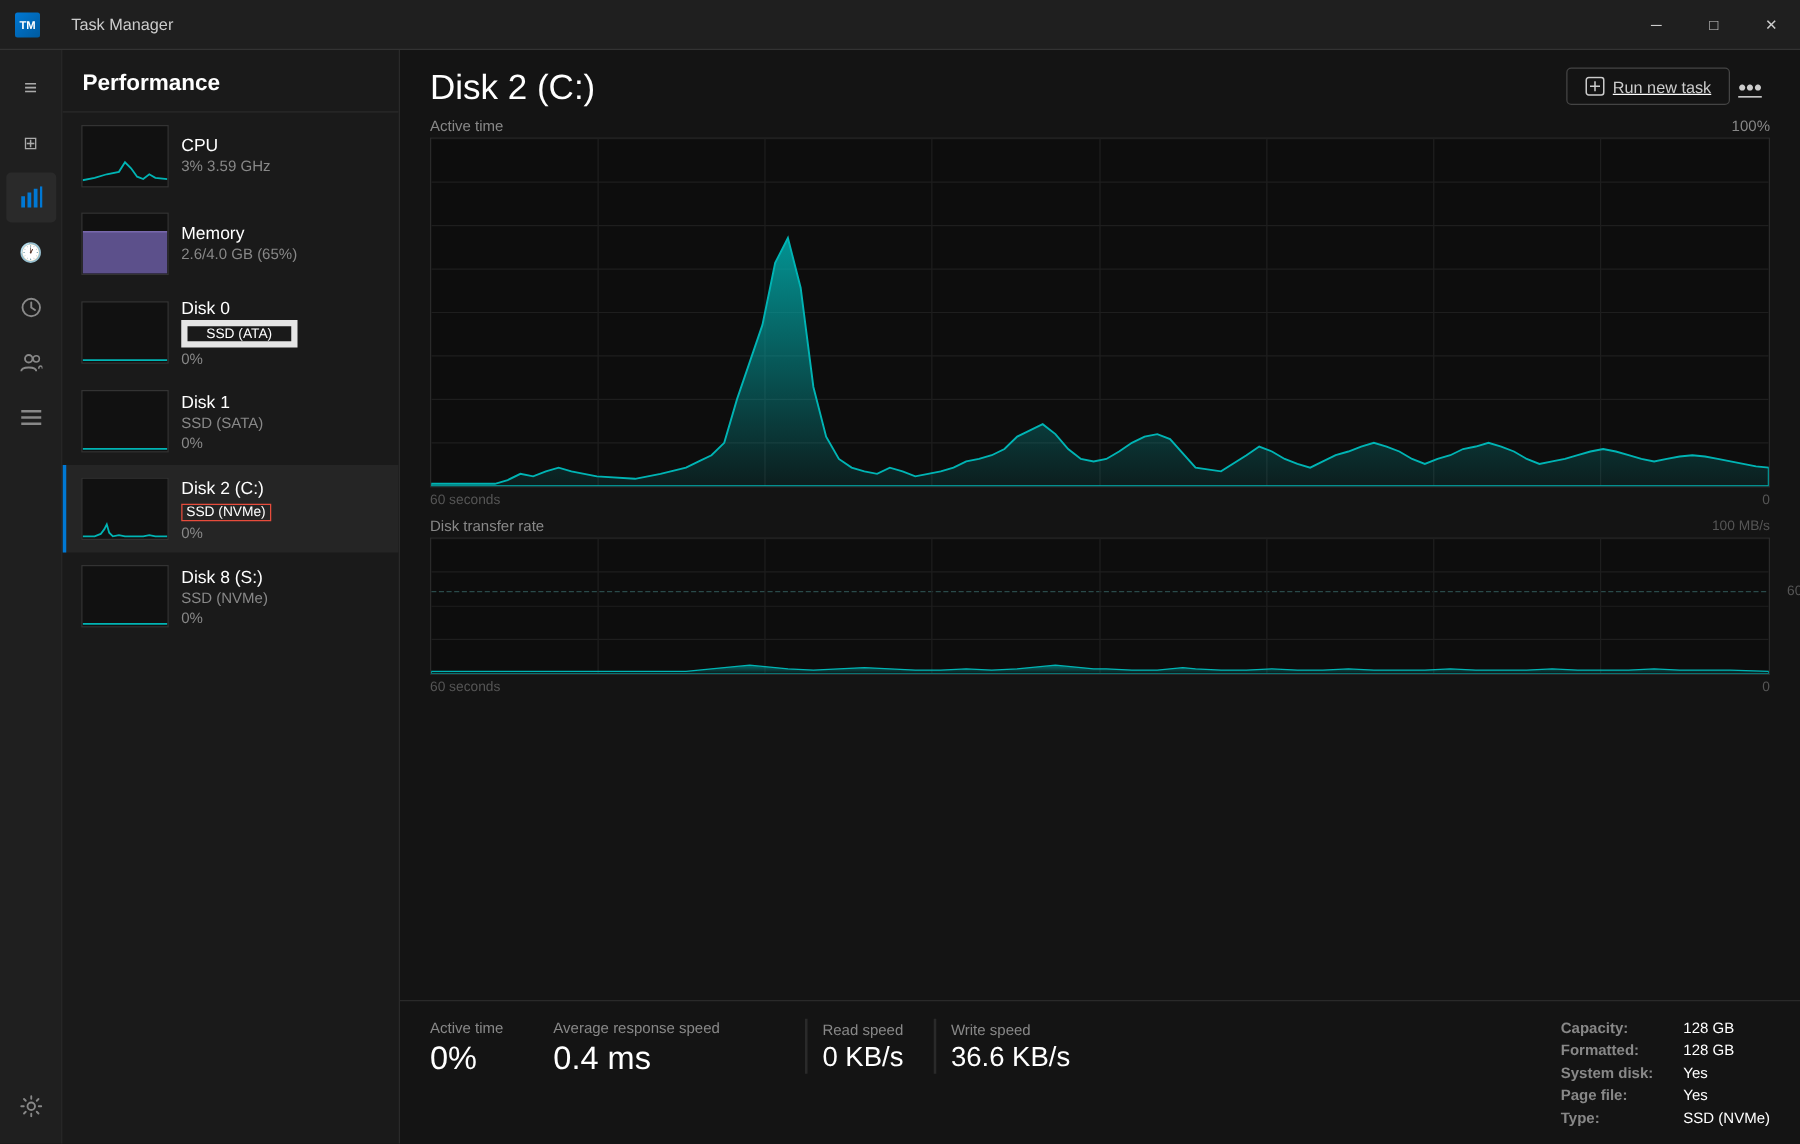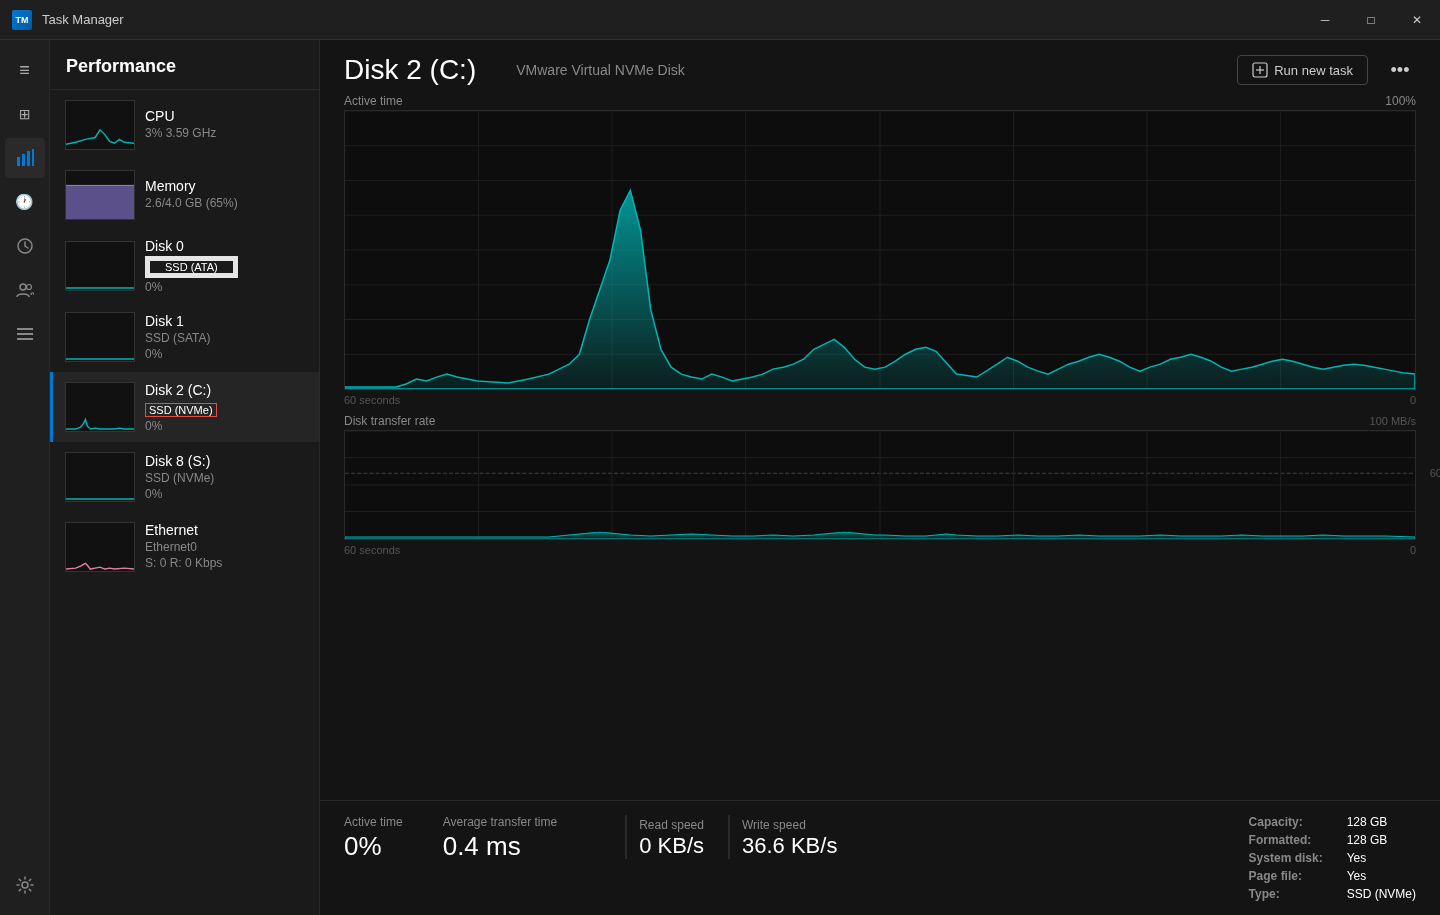--- a/index.html
+++ b/index.html
@@ -14,20 +14,21 @@
 
     
     .titlebar {
       height: 40px;
       background: #1f1f1f;
       display: flex;
       align-items: center;
       padding: 0 12px;
       border-bottom: 1px solid #333;
       position: relative;
+      gap: 15px;
     }
     .titlebar-icon {
       width: 20px;
       height: 20px;
       background: linear-gradient(135deg, #0078d4, #005a9e);
       border-radius: 2px;
       margin-right: 10px;
       display: flex;
       align-items: center;
       justify-content: center;
@@ -178,22 +179,22 @@
       justify-content: space-between;
       padding: 14px 24px 8px 24px;
     }
     .main-title {
       font-size: 28px;
       font-weight: 300;
       color: #ffffff;
     }
     .main-actions {
       display: flex;
-      align-items: center;
-      gap: 16px;
+      align-items: flex-start;
+      text-decoration: underline;
     }
     .run-task-btn {
       display: flex;
       align-items: center;
       gap: 6px;
       padding: 6px 14px;
       background: transparent;
       border: 1px solid #444;
       color: #ccc;
       border-radius: 4px;
@@ -457,43 +458,28 @@
           <polyline points="0,48 70,48" fill="none" stroke="#00b4b4" stroke-width="1.5"></polyline>
         </svg>
       </div>
       <div class="sidebar-info">
         <div class="sidebar-name">Disk 8 (S:)</div>
         <div class="sidebar-sub">SSD (NVMe)</div>
         <div class="sidebar-percent">0%</div>
       </div>
     </div>
 
-    <div class="sidebar-item">
-      <div class="sidebar-thumbnail">
-        <svg class="mini-chart" viewBox="0 0 70 50" preserveAspectRatio="none">
-          <polyline points="0,48 10,47 15,45 20,42 22,44 25,48 30,47 35,46 40,48 45,47 50,48 60,47 70,48" fill="none" stroke="#e87ba0" stroke-width="1.5"></polyline>
-        </svg>
-      </div>
-      <div class="sidebar-info">
-        <div class="sidebar-name">Ethernet</div>
-        <div class="sidebar-sub">Ethernet0</div>
-        <div class="sidebar-sub">S: 0 R: 0 Kbps</div>
-      </div>
-    </div>
 
   </div>
 
   <div class="main-content">
 
     <div class="main-topbar">
       <div>
         <div class="main-title">Disk 2 (C:)</div>
-      </div>
-      <div style="flex:1; padding-left: 40px; display:flex; align-items:center;">
-        <span style="font-size:14px; color:#888;">VMware Virtual NVMe Disk</span>
       </div>
       <div class="main-actions">
         <button class="run-task-btn">
           <svg width="16" height="16" viewBox="0 0 16 16" fill="none">
             <rect x="1" y="1" width="14" height="14" rx="2" stroke="#ccc" stroke-width="1.2" fill="none"></rect>
             <line x1="4" y1="8" x2="12" y2="8" stroke="#ccc" stroke-width="1.2"></line>
             <line x1="8" y1="4" x2="8" y2="12" stroke="#ccc" stroke-width="1.2"></line>
           </svg>
           <span>Run new task</span>
         </button>
@@ -606,21 +592,21 @@
     </div>
 
     <div class="stats-row">
 
       <div class="stat-group">
         <span class="stat-label">Active time</span>
         <span class="stat-value">0%</span>
       </div>
 
       <div class="stat-group">
-        <span class="stat-label">Average transfer time</span>
+        <span class="stat-label">Average response speed</span>
         <span class="stat-value">0.4 ms</span>
       </div>
 
       <div class="stat-group">
         <div class="stat-speed-group">
           <div class="stat-speed-item">
             <span class="stat-label">Read speed</span>
             <div class="stat-value" style="font-size:22px;">0 KB/s</div>
           </div>
           <div class="stat-speed-item">

